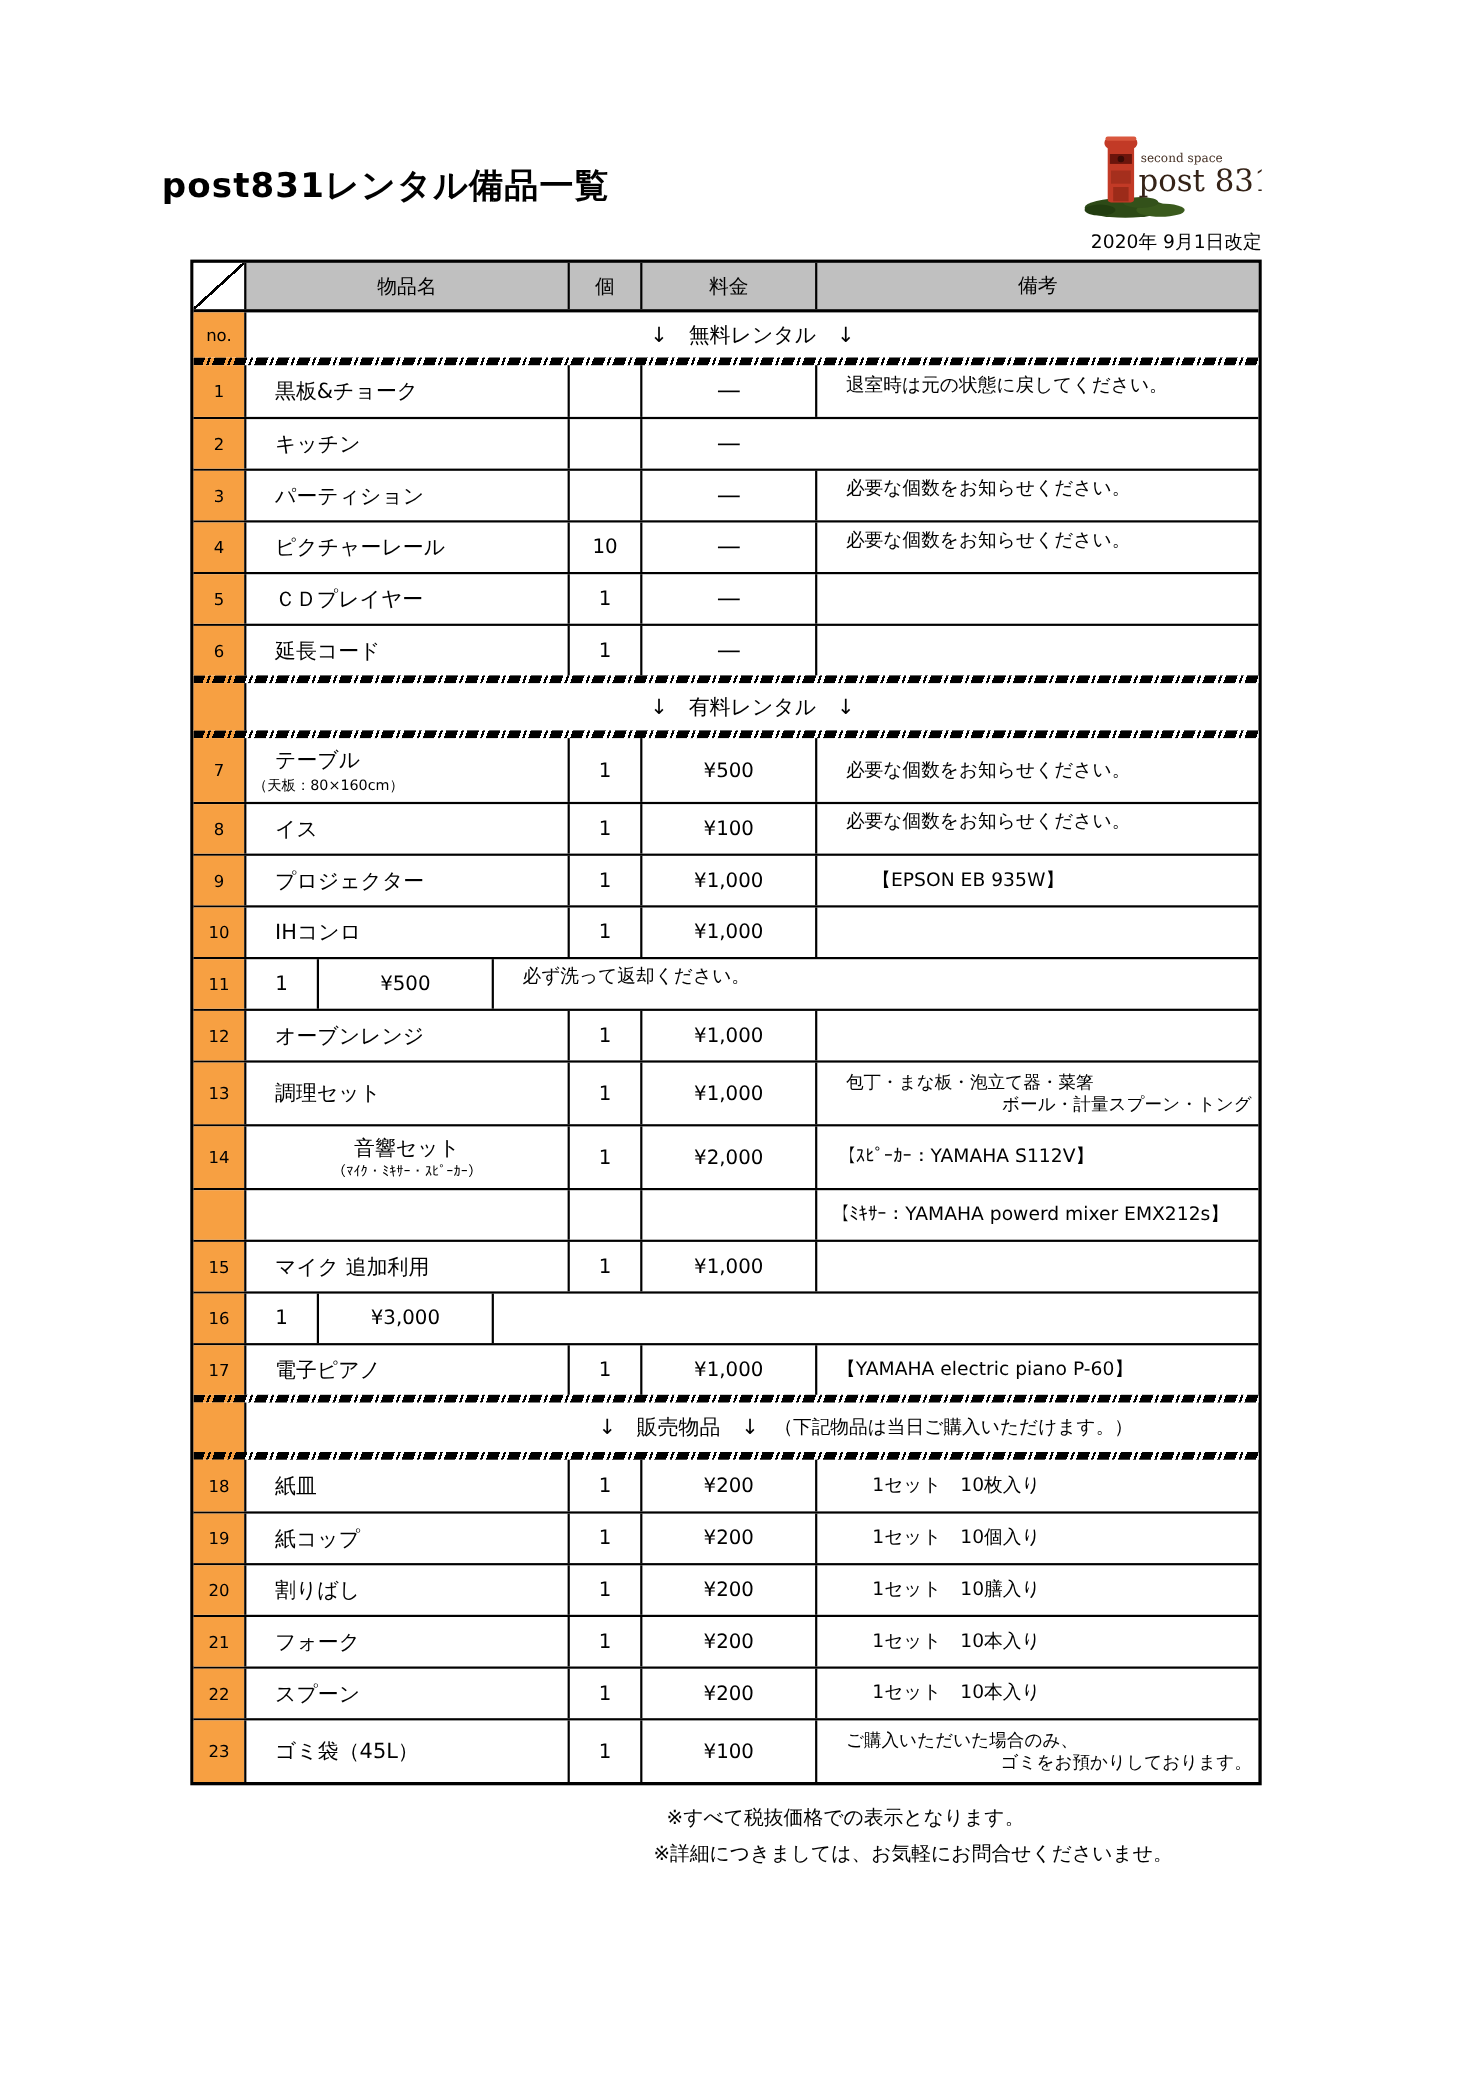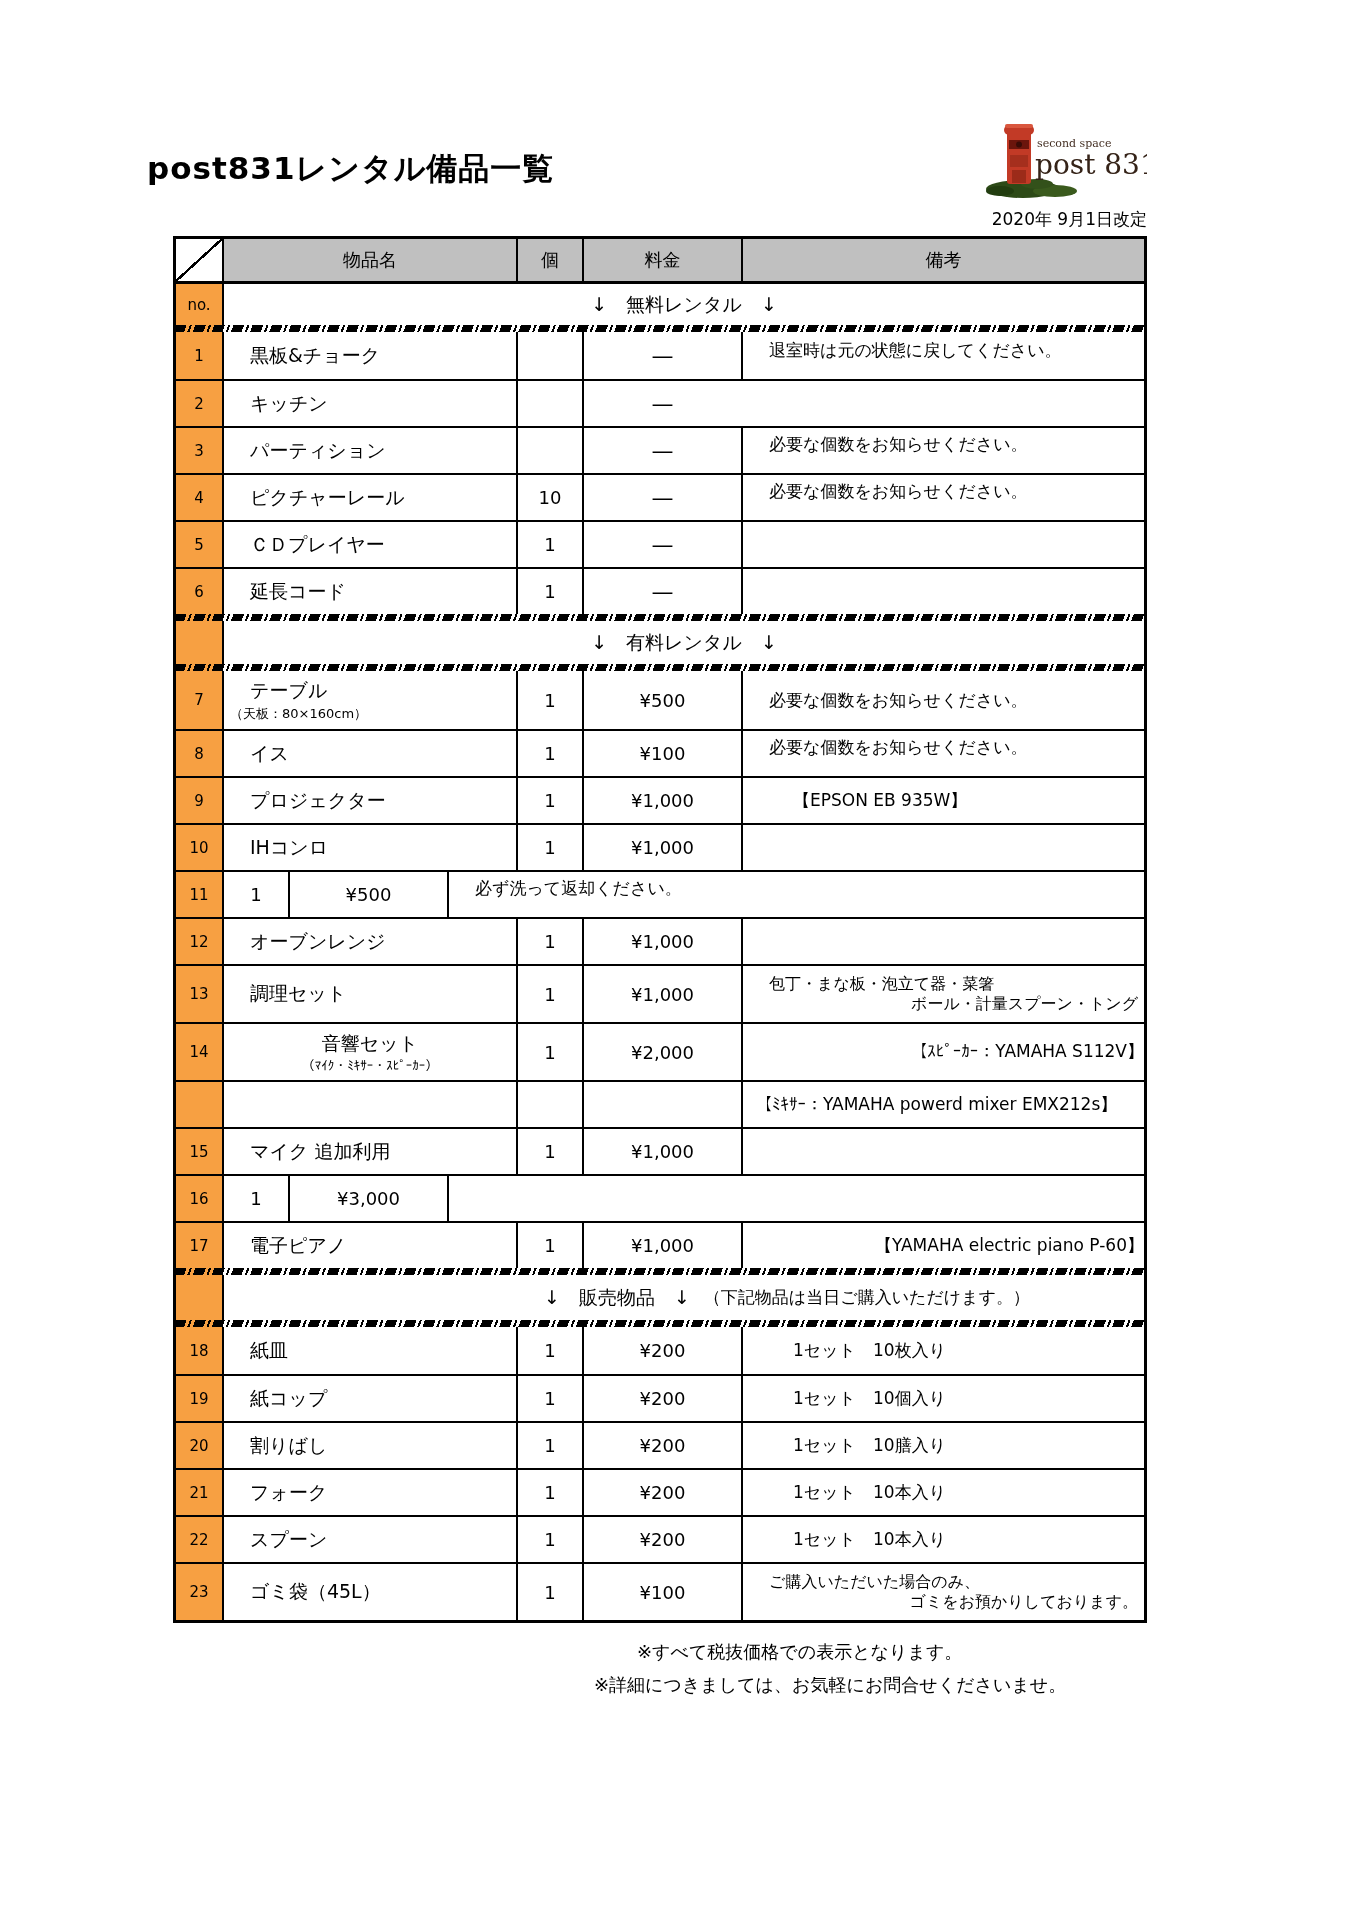--- a/index.html
+++ b/index.html
@@ -27,21 +27,21 @@
   .c-price { flex:0 0 159px; display:flex; align-items:center; justify-content:center; font-size:18px; }
   .c-price.dash { font-size:22px; }
   .c-remark { flex:1 1 auto; display:flex; flex-direction:column; justify-content:center; font-size:17px; line-height:1.25; padding-left:26px; }
 
   .item-main { padding-left:26px; }
   .item-sub { padding-left:6px; font-size:13px; margin-top:1px; }
   .c-item.item-center { align-items:center; text-align:center; }
   .c-item.item-center .item-main, .c-item.item-center .item-sub { padding-left:0; }
 
   .c-remark.bottom { justify-content:flex-end; padding-bottom:18px; }
-  .c-remark.mid { justify-content:center; padding-left:18px;align-items:flex-end; }
+  .c-remark.mid { justify-content:center; padding-left:18px; }
   .c-remark.mid-indent { justify-content:center; padding-left:50px; }
   .c-remark.mid-tight { justify-content:center; padding-left:12px; }
   .c-remark.two-line { justify-content:center; font-size:16px; }
   .rline2 { text-align:right; padding-right:6px; }
 
   .row.header .cell { background:var(--hdr-gray,#C0C0C0); display:flex; align-items:center; justify-content:center; font-size:18px; }
   .row.header .c-no {
     background:#fff;
     background-image:linear-gradient(to bottom right,
       transparent calc(50% - 1.2px), #000 calc(50% - 1.2px),
@@ -54,21 +54,21 @@
 
   .row.divider {
     height:7px;
     background-color:#fff;
     background-image:
       repeating-linear-gradient(110deg, #000 0 10px, transparent 10px 13px, #000 13px 15px, transparent 15px 18px),
       linear-gradient(to right, var(--orange,#F7A042) 0 46px, #fff 46px 100%);
   }
 
   .footnote { position:absolute; font-size:18px; }
-  .fn-0 { left:606px; top:1640px;margin-left:31px; }
+  .fn-0 { left:606px; top:1640px; }
   .fn-1 { left:594px; top:1673px; }
 </style>
 </head>
 <body>
 
 <div class="page">
 
   <div class="title">post831レンタル備品一覧</div>
 
   <div class="logo">

